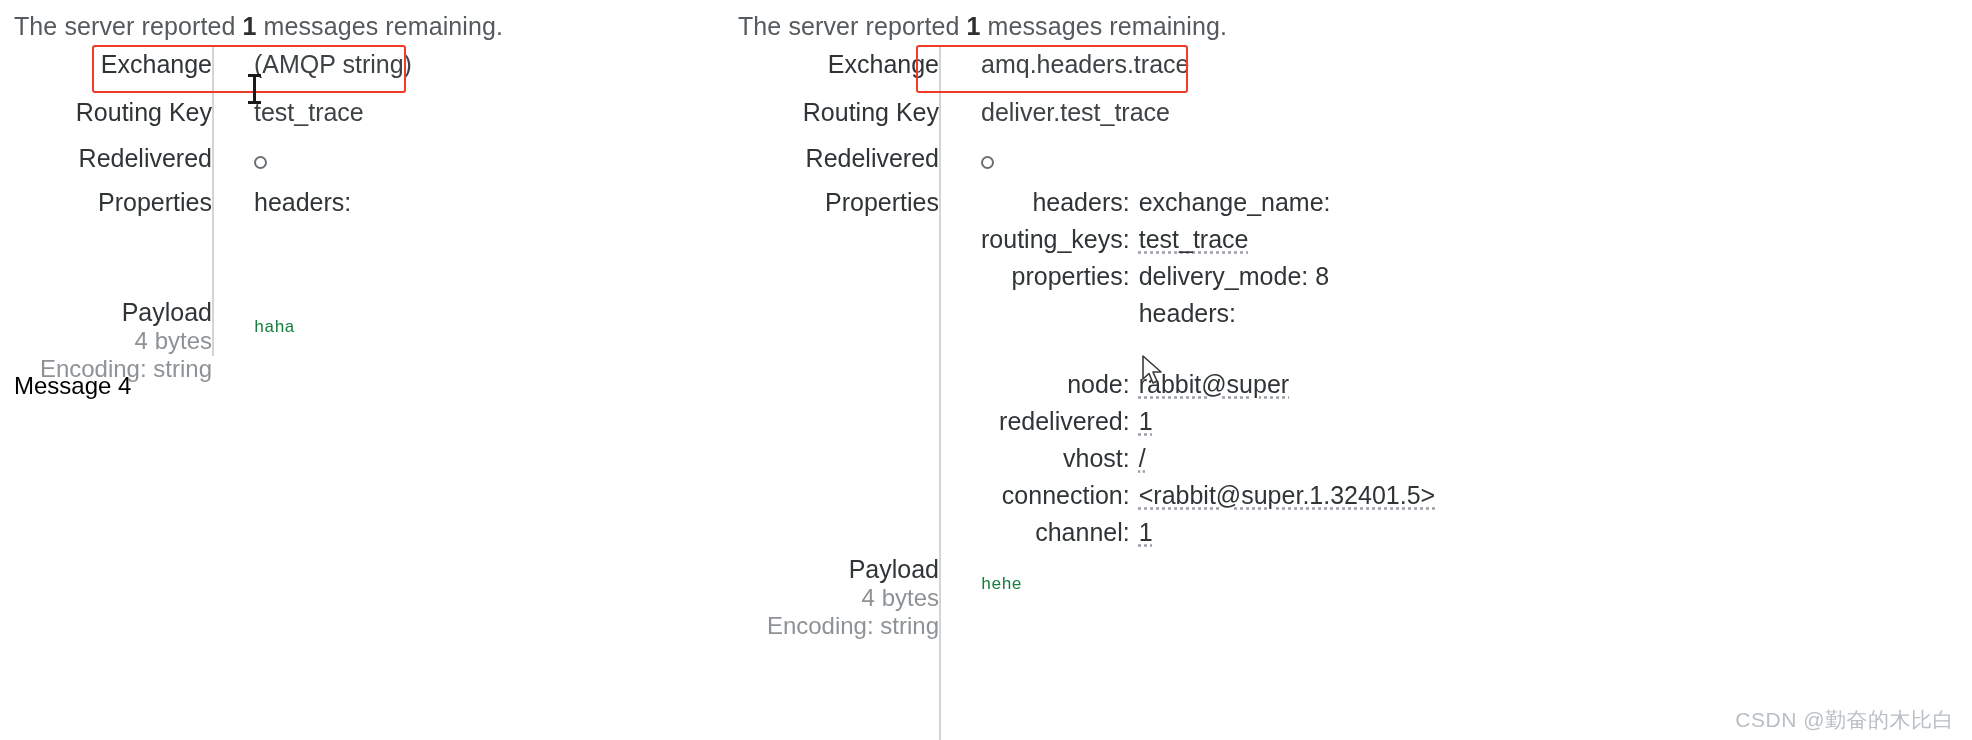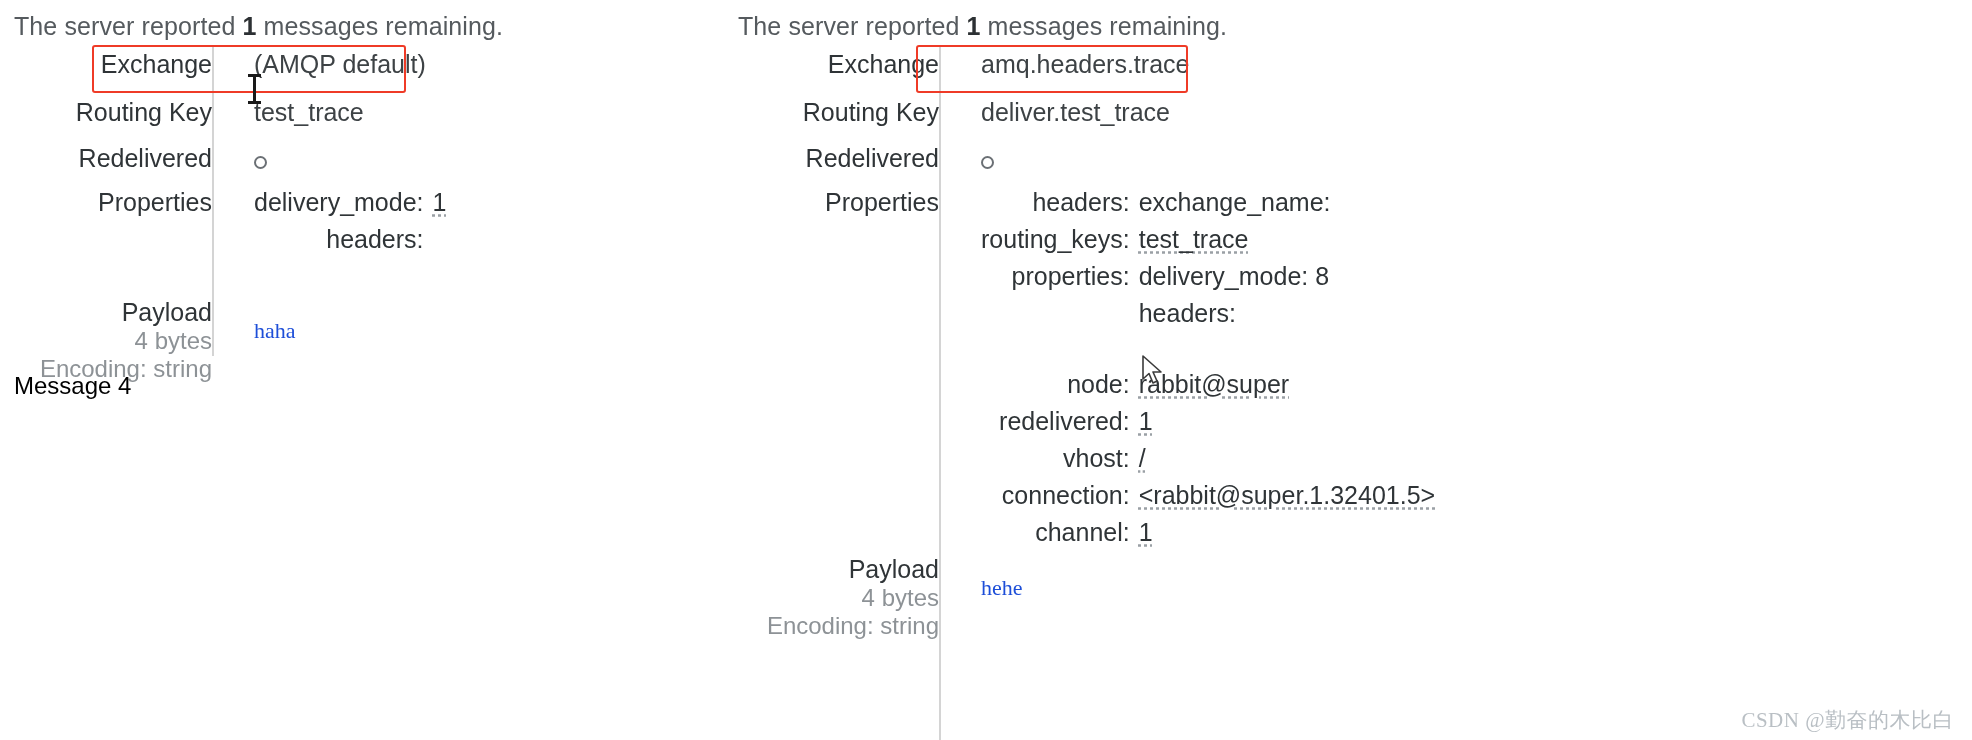--- a/index.html
+++ b/index.html
@@ -89,23 +89,23 @@
     text-decoration-style: dotted;
     text-decoration-color: #9aa0a5;
     text-underline-offset: 3px;
   }
   .props .pv-plain {
     text-decoration: none;
   }
   .spacer-row td { height: 34px; padding: 0 !important; }
 
   .payload-body {
-    font-family: Liberation Serif, serif;
-    font-size: 22px;
-    color: #1d4ed8;
+    font-family: Liberation Mono, monospace;
+    font-size: 17px;
+    color: #15803d;
   }
 
   .circle-zero {
     display: inline-block;
     width: 9px;
     height: 9px;
     border: 2px solid #6b7075;
     border-radius: 50%;
     margin-top: 12px;
   }
@@ -172,41 +172,37 @@
   <div class="server-note" style="left:14px; top:12px;">
     <span>The server reported </span><b>1</b><span> messages remaining.</span>
   </div>
 
   <div class="vline" style="left:212px; top:46px; height:310px;"></div>
 
   <table class="msg-table" style="left:0; top:50px; width:900px;">
     <tbody>
         <tr>
       <td class="lbl" style="width:212px; height:48px;">Exchange</td>
-      <td class="val val-noborder">(AMQP default)</td>
+      <td class="val val-noborder">(AMQP string)</td>
     </tr>
     <tr>
       <td class="lbl" style="height:46px;">Routing Key</td>
       <td class="val val-noborder">test_trace</td>
     </tr>
     <tr>
       <td class="lbl" style="height:44px;">Redelivered</td>
       <td class="val val-noborder">
         <span class="circle-zero"></span>
       </td>
     </tr>
     <tr>
       <td class="lbl" style="height:110px;">Properties</td>
       <td class="val val-noborder">
         <table class="props">
           <tbody>
-                <tr>
-            <td class="pk">delivery_mode:</td>
-            <td class="pv">1</td>
-          </tr>
           <tr>
             <td class="pk">headers:</td>
             <td class="pv pv-plain"></td>
           </tr>
         </tbody>
             </table>
       </td>
     </tr>
     <tr>
       <td class="lbl" style="height:90px; vertical-align:top;">
@@ -316,13 +312,13 @@
 
   <div class="hl-box" style="left:-4px; top:45px; width:268px; height:44px;"></div>
 
   <div class="cursor-arrow" style="left:222px; top:355px;">
     <svg width="26" height="32" viewBox="0 0 26 32" xmlns="http://www.w3.org/2000/svg">
       <path d="M1 1 L1 24 L7 18.5 L11 28 L15 26 L11 17 L19 17 Z" fill="#ffffff" stroke="#3b3b3b" stroke-width="1.6" stroke-linejoin="round"></path>
     </svg>
   </div>
 </div>
 
-<div class="watermark" style="right:18px; top:706px;font-family:Liberation Serif, serif;">CSDN @勤奋的木比白</div>
+<div class="watermark" style="right:18px; top:706px;">CSDN @勤奋的木比白</div>
 
 </body></html>

